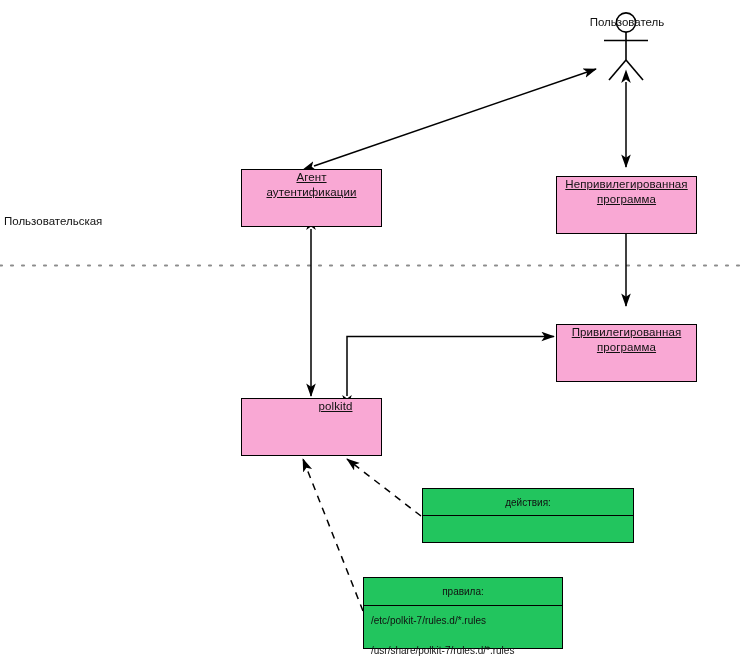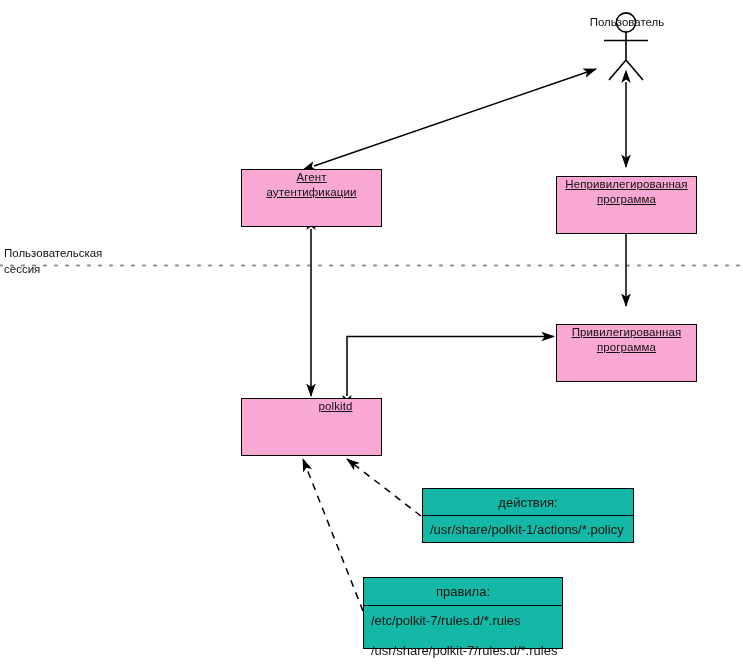--- a/index.html
+++ b/index.html
@@ -46,22 +46,22 @@
   #node-auth-agent   { left: 241px; top: 169px; width: 141px; height: 58px; }
   #node-unpriv-prog  { left: 556px; top: 176px; width: 141px; height: 58px; }
   #node-priv-prog    { left: 556px; top: 324px; width: 141px; height: 58px; }
   #node-polkitd      { left: 241px; top: 398px; width: 141px; height: 58px; padding-left: 48px; }
 
   
   .table-node {
     position: absolute;
     box-sizing: border-box;
     border: 1.3px solid #000000;
-    background: #14b8a6;
-    font-size: 13px;
+    background: #22c55e;
+    font-size: 10px;
     color: #111111;
   }
   .table-node .thead {
     box-sizing: border-box;
     border-bottom: 1.3px solid #000000;
     text-align: center;
     display: flex;
     align-items: center;
     justify-content: center;
   }
@@ -82,21 +82,20 @@
 
   
   #session-label {
     position: absolute;
     left: 4px;
     top: 213px;
     width: 160px;
     font-size: 11.5px;
     line-height: 16px;
     color: #111111;
-    margin-top: 32px;
   }
   #actor-user-label {
     position: absolute;
     left: 556px;
     top: 16px;
     width: 142px;
     text-align: center;
     font-size: 11.5px;
     color: #111111;
   }
@@ -147,21 +146,20 @@
     <line x1="421" y1="516" x2="347" y2="459" stroke="#000000" stroke-width="1.5" stroke-dasharray="7 6" marker-end="url(#arrow-end)"></line>
 
      polkitd (dashed) --&gt;
     <line x1="363" y1="611" x2="303" y2="459" stroke="#000000" stroke-width="1.5" stroke-dasharray="7 6" marker-end="url(#arrow-end)"></line>
   </svg>
 
   <div id="actor-user-label">Пользователь</div>
 
   <div id="session-label">
     <div>Пользовательская</div>
-    <div>сессия</div>
   </div>
 
   <div class="node" id="node-auth-agent">
     <span>
       <span>Агент</span>
       <span>аутентификации</span>
     </span>
   </div>
 
   <div class="node" id="node-unpriv-prog">
@@ -177,21 +175,20 @@
       <span>программа</span>
     </span>
   </div>
 
   <div class="node" id="node-polkitd">
     <span>polkitd</span>
   </div>
 
   <div class="table-node" id="table-actions">
     <div class="thead">действия:</div>
-    <div class="trow">/usr/share/polkit-1/actions/*.policy</div>
   </div>
 
   <div class="table-node" id="table-rules">
     <div class="thead">правила:</div>
     <div class="trow">/etc/polkit-7/rules.d/*.rules</div>
     <div class="trow">/usr/share/polkit-7/rules.d/*.rules</div>
   </div>
 
 </div>
 

